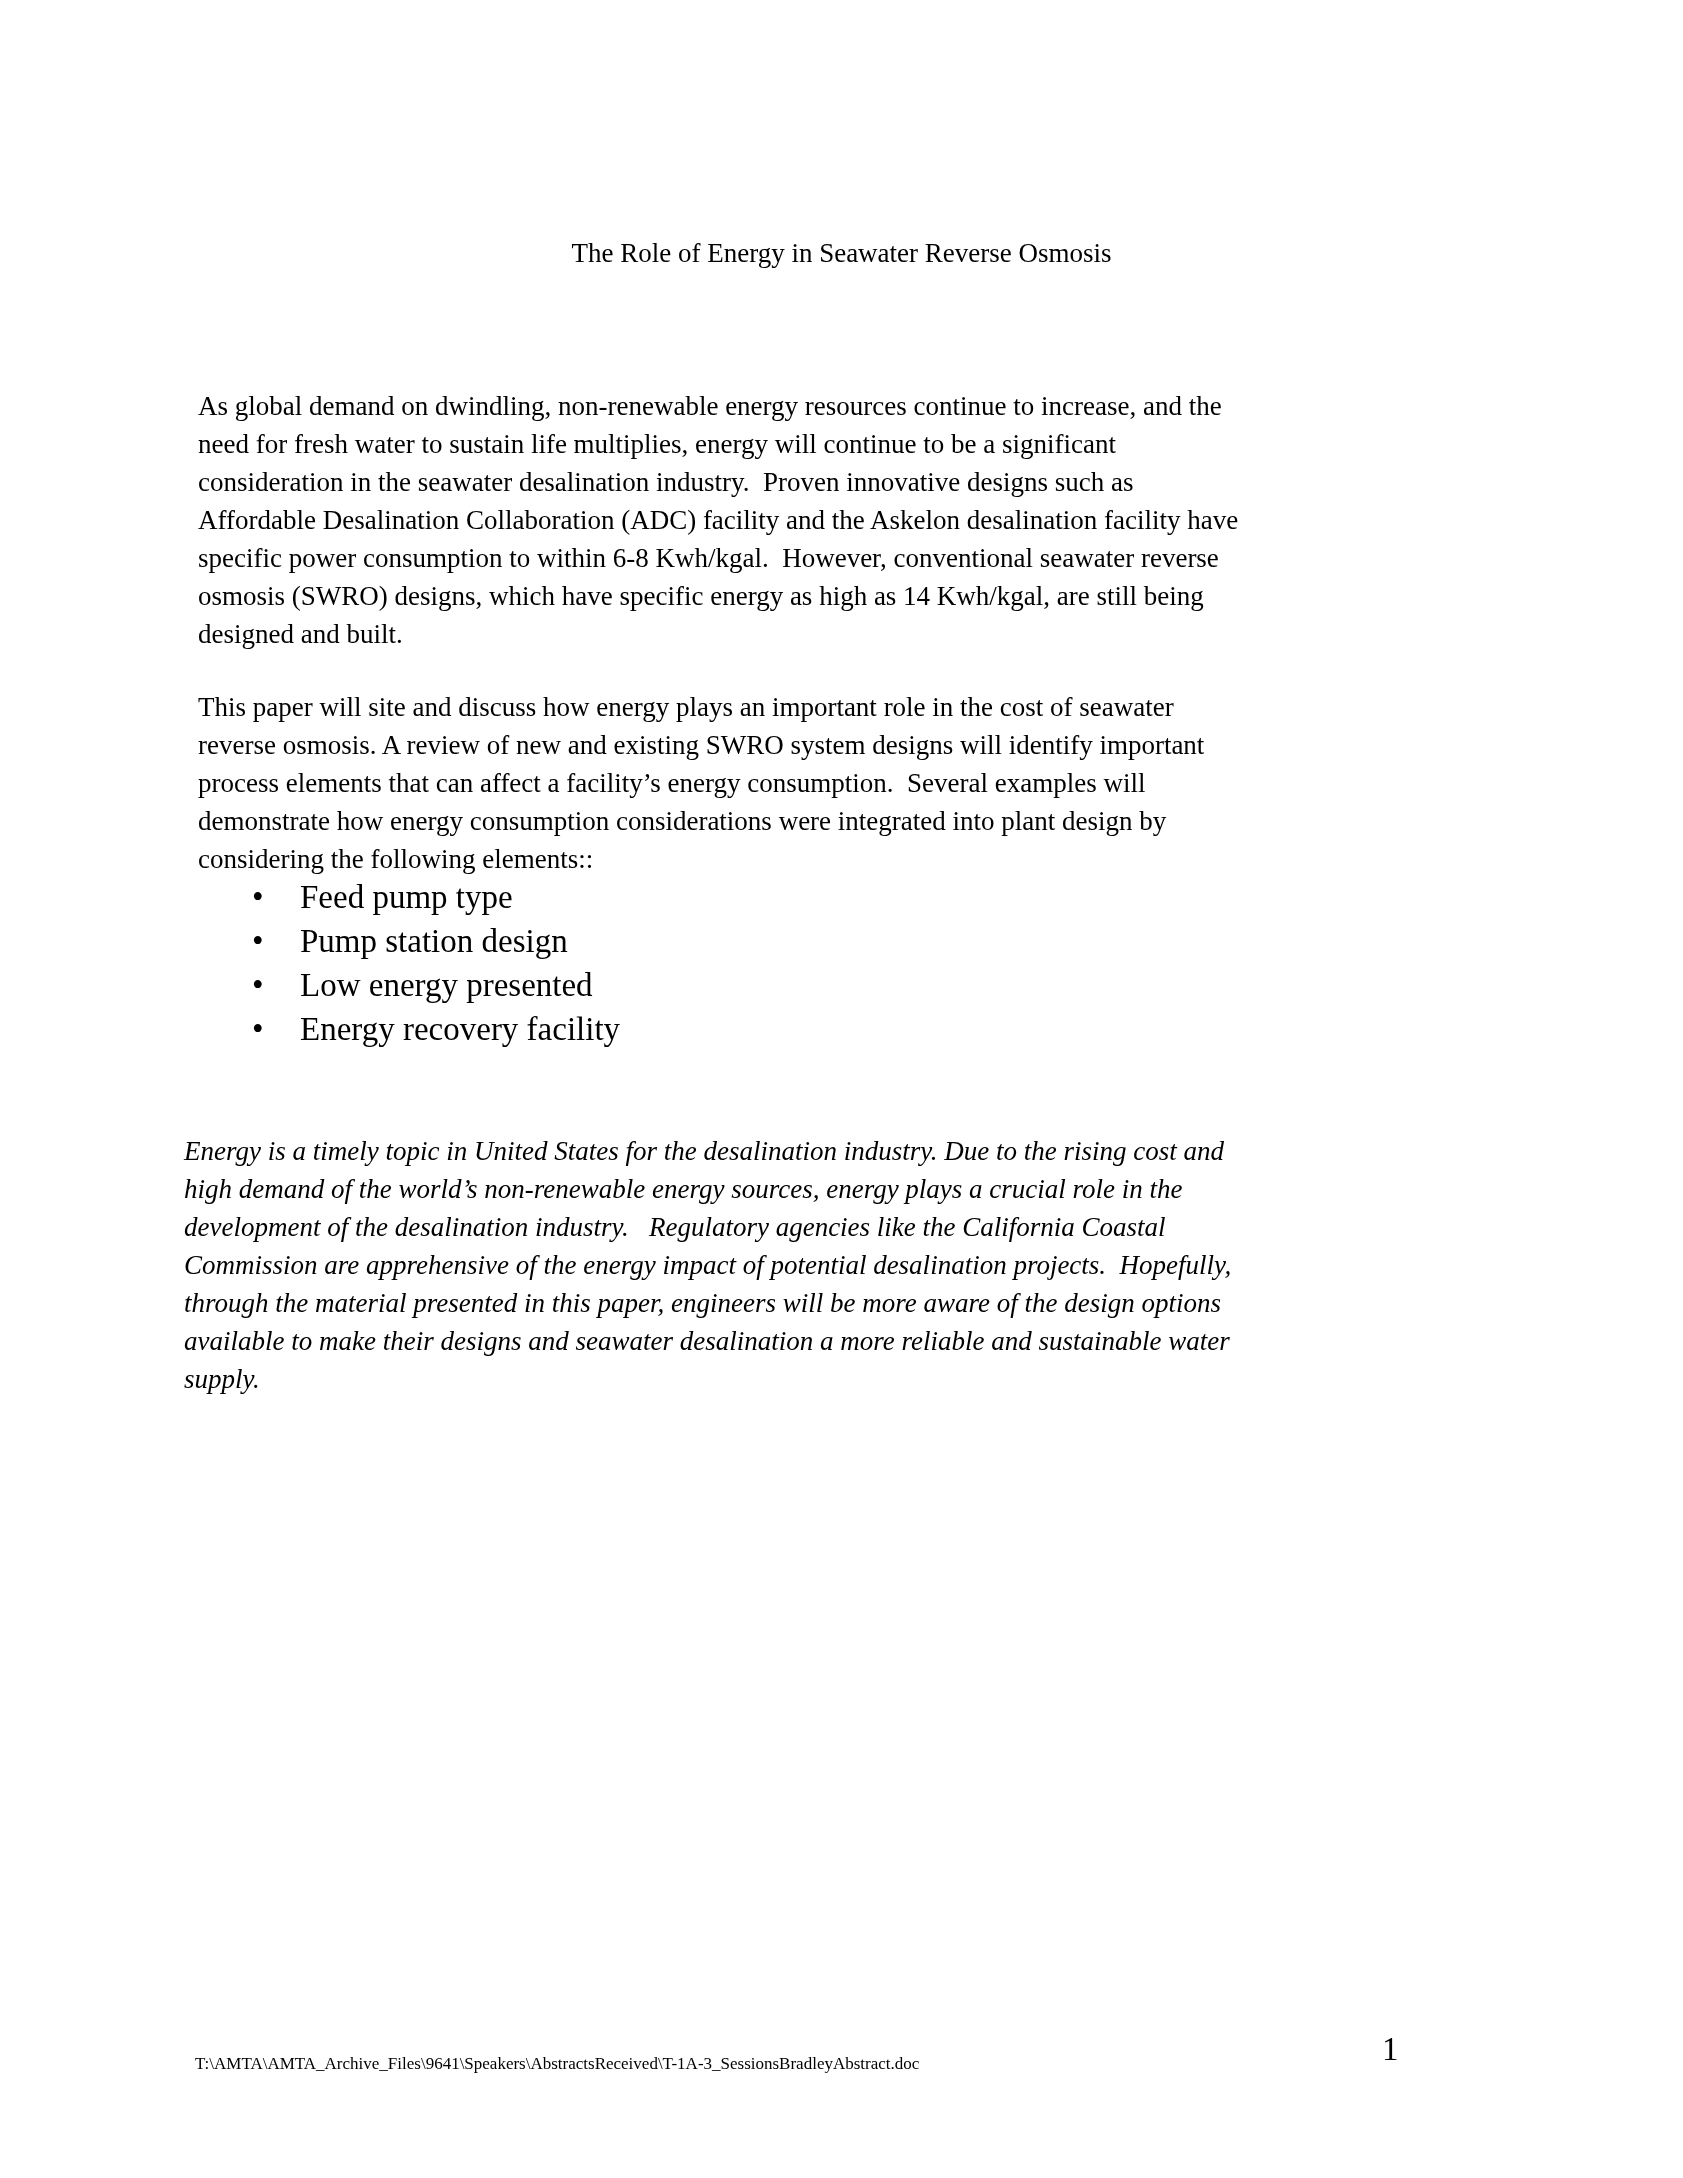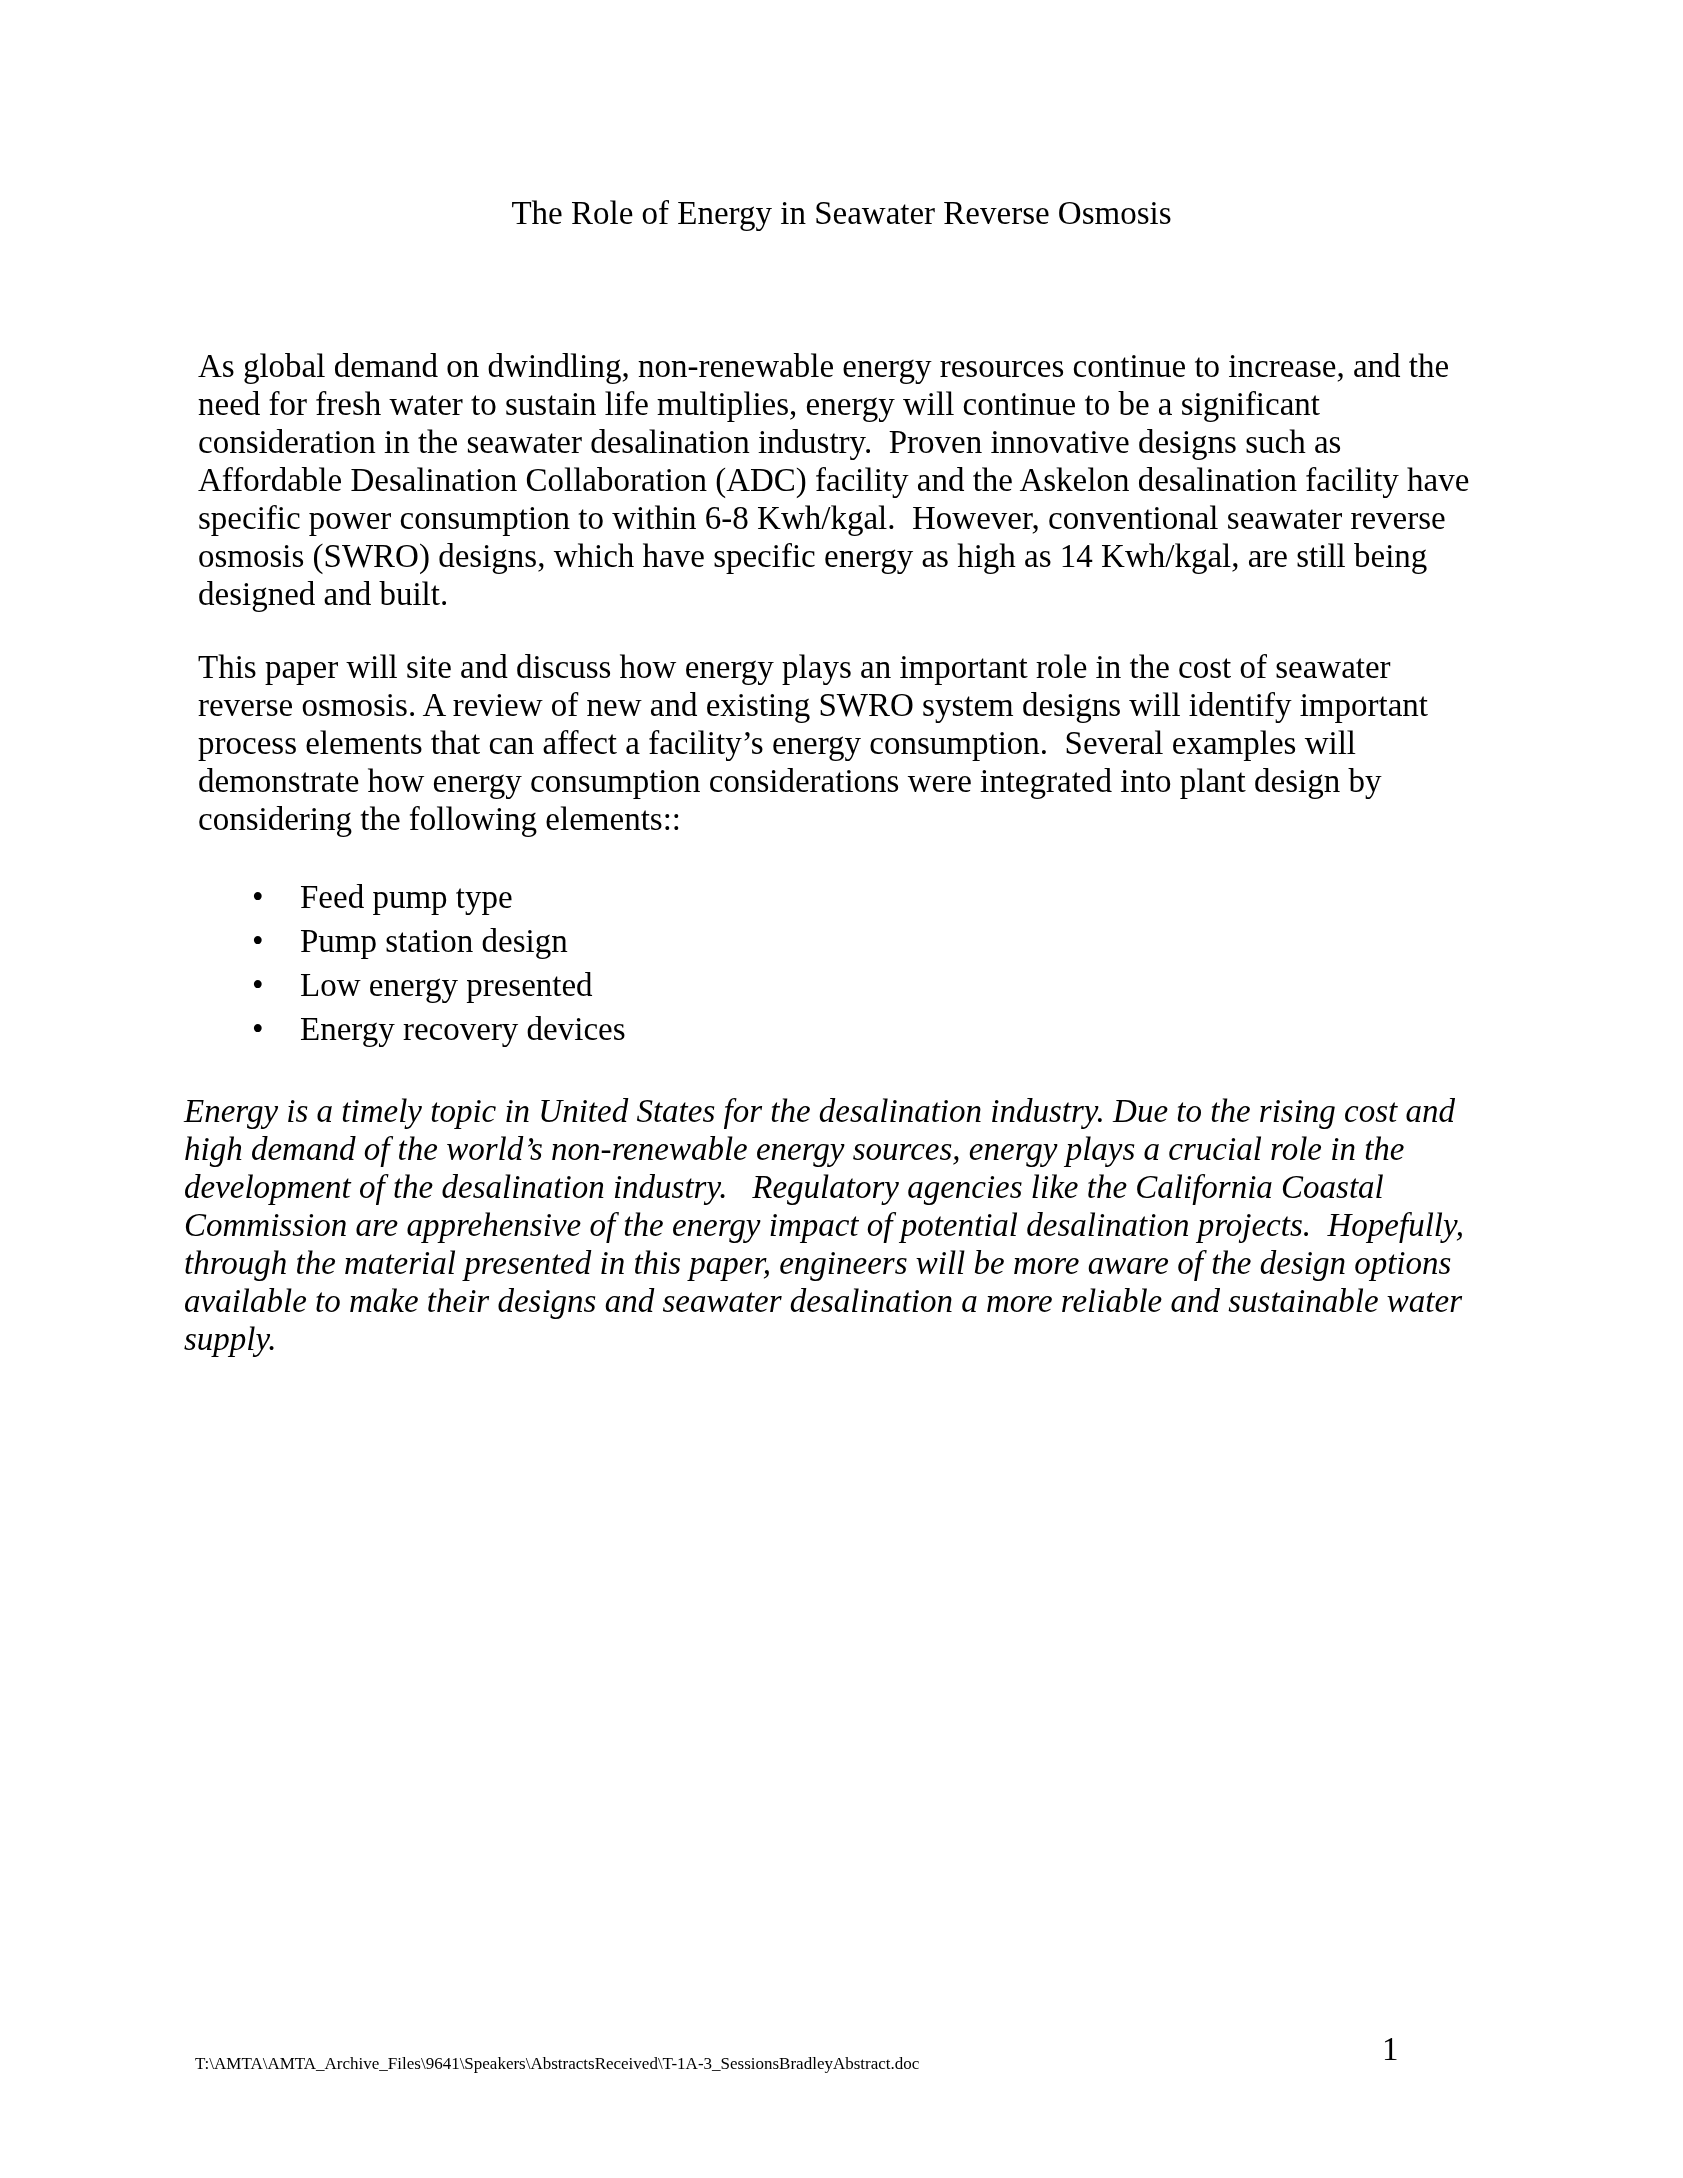--- a/index.html
+++ b/index.html
@@ -10,23 +10,24 @@
   .page {
     position: relative;
     width: 1683px;
     height: 2178px;
     background: #ffffff;
     color: #000000;
     font-family: "Liberation Serif", "DejaVu Serif", serif;
     overflow: hidden;
   }
   .body-text {
-    font-size: 33px;
+    font-size: 27px;
     line-height: 38px;
     white-space: pre-wrap;
+    margin-top: 40px;
   }
   .doc-title {
     position: absolute;
     left: 198px;
     top: 194px;
     width: 1287px;
     text-align: center;
   }
   .doc-authors {
     position: absolute;
@@ -104,21 +105,21 @@
     <li>
       <span class="bullet-dot">•</span>
       <span>Pump station design</span>
     </li>
     <li>
       <span class="bullet-dot">•</span>
       <span>Low energy presented</span>
     </li>
     <li>
       <span class="bullet-dot">•</span>
-      <span>Energy recovery devices</span>
+      <span>Energy recovery facility</span>
     </li>
   </ul>
 
   <div class="para-3 body-text">Energy is a timely topic in United States for the desalination industry. Due to the rising cost and
 high demand of the world’s non-renewable energy sources, energy plays a crucial role in the
 development of the desalination industry.   Regulatory agencies like the California Coastal
 Commission are apprehensive of the energy impact of potential desalination projects.  Hopefully,
 through the material presented in this paper, engineers will be more aware of the design options
 available to make their designs and seawater desalination a more reliable and sustainable water
 supply.</div>

